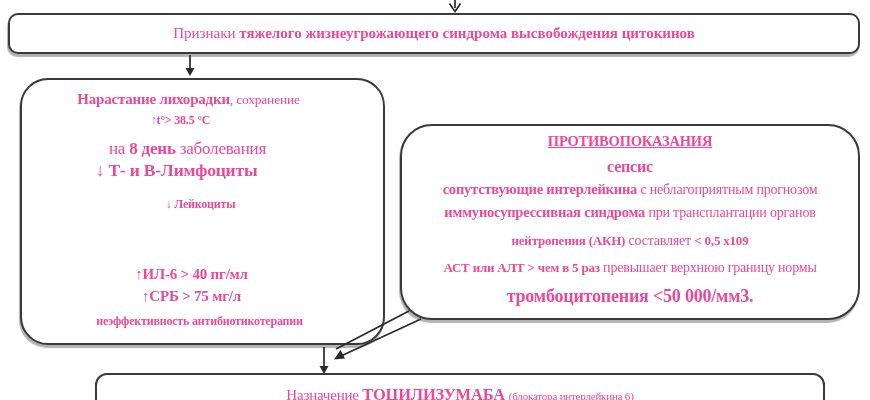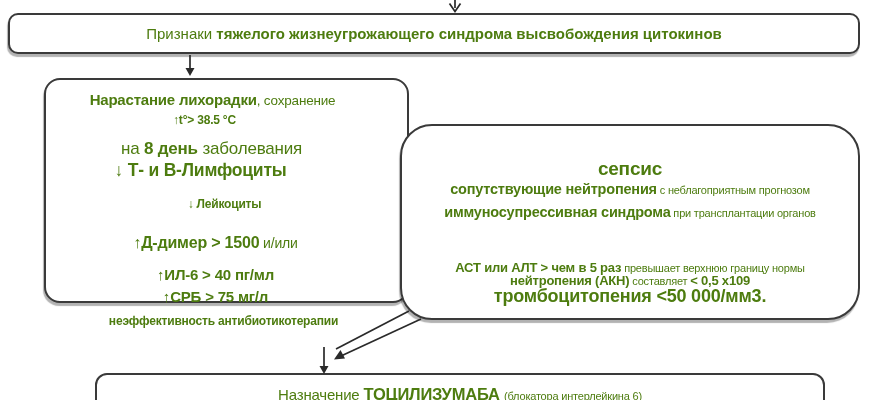--- a/index.html
+++ b/index.html
@@ -2,33 +2,33 @@
 <html><head>
 <meta charset="utf-8">
 <style>
   html, body { margin: 0; padding: 0; background: #ffffff; }
   .canvas {
     position: relative;
     width: 870px;
     height: 400px;
     overflow: hidden;
     background: #ffffff;
-    font-family: Liberation Sans, sans-serif;
-    color: #4d7c0f;
+    font-family: Liberation Serif, serif;
+    color: #ec4899;
   }
   .box {
     position: absolute;
     background: #ffffff;
     border: 2px solid #3a3a3a;
     box-sizing: border-box;
     box-shadow: -1px 3px 1px rgba(0,0,0,0.30);
   }
   .top-box    { left: 8px;   top: 13px;  width: 852px; height: 41px;  border-radius: 10px;
                 display: flex; align-items: center; justify-content: center; font-size: 15px; }
-  .left-box   { left: 20px;  top: 78px;  width: 365px; height: 225px; border-radius: 16px; margin-left: 24px; }
+  .left-box   { left: 20px;  top: 78px;  width: 365px; height: 267px; border-radius: 28px; }
   .right-box  { left: 400px; top: 124px; width: 460px; height: 196px; border-radius: 32px; }
   .bottom-box { left: 95px;  top: 373px; width: 730px; height: 46px;  border-radius: 12px;
                 box-shadow: none; }
   .ln { position: absolute; left: 0; right: 0; text-align: center; white-space: nowrap; letter-spacing: -0.2px; }
   b, .b { font-weight: 700; }
   .reg { font-weight: 400; }
 
   
   .sx-l1 { top: 11px;  font-size: 15px;   transform: translateX(-14px); }
   .sx-l1 .tail { font-size: 13.5px; }
@@ -37,25 +37,25 @@
   .sx-l4 { top: 80px;  font-size: 17.5px; transform: translateX(-26px); }
   .sx-l5 { top: 117px; font-size: 12px;   transform: translateX(-2px); }
   .sx-l6 { top: 154px; font-size: 16px;   transform: translateX(-11px); }
   .sx-l6 .tail { font-size: 14px; }
   .sx-l7 { top: 186px; font-size: 15px;   transform: translateX(-11px); }
   .sx-l8 { top: 208px; font-size: 15px;   transform: translateX(-11px); }
   .sx-l9 { top: 234px; font-size: 12px;   transform: translateX(-3px); }
 
   
   .ci-l1 { top: 7px;   font-size: 14.5px; text-decoration: underline; }
-  .ci-l2 { top: 32px;  font-size: 19px; }
+  .ci-l2 { top: 32px;  font-size: 16px; }
   .ci-l3 { top: 55px;  font-size: 14.5px; }
-  .ci-l3 .tail, .ci-l4 .tail, .ci-l5 .mid, .ci-l6 .tail { font-size: 11px; }
+  .ci-l3 .tail, .ci-l4 .tail, .ci-l5 .mid, .ci-l6 .tail { font-size: 14px; }
   .ci-l4 { top: 78px;  font-size: 14.5px; }
-  .ci-l5 { top: 107px; font-size: 13px; margin-top: 40px; }
+  .ci-l5 { top: 107px; font-size: 13px; }
   .ci-l6 { top: 134px; font-size: 13px; }
   .ci-l7 { top: 160px; font-size: 18px; }
 
   
   .tr-l1 { top: 10px; font-size: 15px; }
   .tr-l1 .drug { font-size: 16.5px; }
   .tr-l1 .note { font-size: 11px; }
 
   .arrows { position: absolute; left: 0; top: 0; width: 870px; height: 400px; pointer-events: none; }
 </style>
@@ -69,29 +69,29 @@
       <span class="reg">Признаки </span><b>тяжелого жизнеугрожающего синдрома высвобождения цитокинов</b>
     </div>
   </div>
 
   <div class="box left-box">
     <div class="ln sx-l1"><b>Нарастание лихорадки</b><span class="reg tail">, сохранение</span></div>
     <div class="ln sx-l2"><b>↑t°&gt; 38.5 °C</b></div>
     <div class="ln sx-l3"><span class="reg">на </span><b>8 день</b><span class="reg"> заболевания</span></div>
     <div class="ln sx-l4"><b>↓ Т- и В-Лимфоциты</b></div>
     <div class="ln sx-l5"><b>↓ Лейкоциты</b></div>
-    <div class="ln sx-l6"><b>↑Д-димер &gt; 1500</b><span class="reg tail"> и/или</span></div>
     <div class="ln sx-l7"><b>↑ИЛ-6 &gt; 40 пг/мл</b></div>
     <div class="ln sx-l8"><b>↑СРБ &gt; 75 мг/л</b></div>
     <div class="ln sx-l9"><b>неэффективность антибиотикотерапии</b></div>
   </div>
 
   <div class="box right-box">
+    <div class="ln ci-l1"><b>ПРОТИВОПОКАЗАНИЯ</b></div>
     <div class="ln ci-l2"><b>сепсис</b></div>
-    <div class="ln ci-l3"><b>сопутствующие нейтропения</b><span class="reg tail"> с неблагоприятным прогнозом</span></div>
+    <div class="ln ci-l3"><b>сопутствующие интерлейкина</b><span class="reg tail"> с неблагоприятным прогнозом</span></div>
     <div class="ln ci-l4"><b>иммуносупрессивная синдрома</b><span class="reg tail"> при трансплантации органов</span></div>
     <div class="ln ci-l5"><b>нейтропения (АКН)</b><span class="reg mid"> составляет </span><b>&lt; 0,5 х109</b></div>
     <div class="ln ci-l6"><b>АСТ или АЛТ &gt; чем в 5 раз</b><span class="reg tail"> превышает верхнюю границу нормы</span></div>
     <div class="ln ci-l7"><b>тромбоцитопения &lt;50 000/мм3.</b></div>
   </div>
 
   <div class="box bottom-box">
     <div class="ln tr-l1">
       <span class="reg">Назначение </span><b class="drug">ТОЦИЛИЗУМАБА </b><span class="reg note">(блокатора интерлейкина 6)</span>
     </div>

